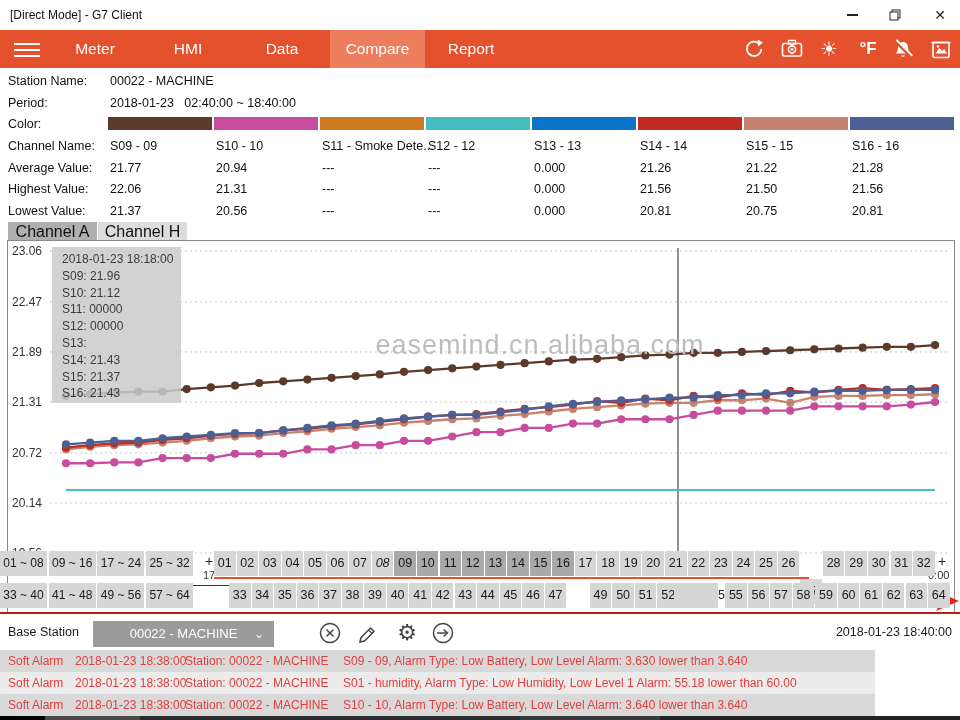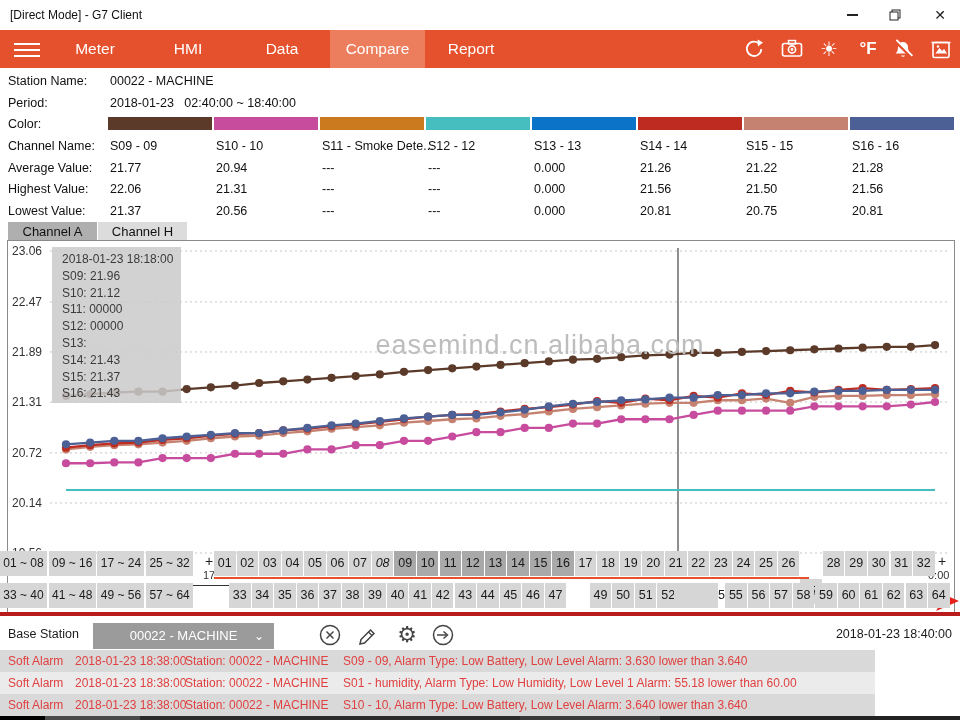--- a/index.html
+++ b/index.html
@@ -21,21 +21,21 @@
   .hamburger { position:absolute; left:14px; top:9px; width:28px; height:20px; }
   .hamburger div { width:26px; height:2.5px; background:#fff; margin:3.5px 0; }
   .nav-icon { position:absolute; top:7px; width:26px; height:24px; display:flex; align-items:center; justify-content:center; color:#fff; }
 
   
   .info-label { position:absolute; left:8px; font-size:12.5px; color:#111; }
   .cell { position:absolute; font-size:12.5px; color:#111; white-space:nowrap; }
   .swatch { position:absolute; top:0; height:13px; }
 
   
-  .tab { position:absolute; top:222px; height:19px; width:89px; text-align:center; font-size:13px; line-height:19px; color:#111; }
+  .tab { position:absolute; top:222px; height:19px; width:89px; text-align:center; font-size:16px; line-height:19px; color:#111; }
   .tab.active { background:#AFAFAF; }
   .tab.inactive { background:#DCDCDC; }
 
   
   .chart-panel { position:absolute; left:7px; top:240px; width:948px; height:372px; background:#fff;
                  border:1px solid #8a8a8a; border-bottom:none; }
   .ylabel { position:absolute; width:40px; text-align:left; font-size:12px; color:#333; }
   .watermark { position:absolute; left:140px; top:330px; width:800px; text-align:center;
                font-size:27px; color:#bdbdbd; letter-spacing:1px; pointer-events:none; }
   .tooltip { position:absolute; left:52px; top:247px; width:129px; height:156px;
@@ -43,21 +43,21 @@
   .tooltip div { font-size:12px; color:#3b3b3b; line-height:16.8px; white-space:nowrap; }
 
   
   .rbtn { position:absolute; height:25px; background:#D6D6D6; text-align:center; font-size:12px; color:#1a1a1a; line-height:25px; }
   .nbtn { position:absolute; height:25px; width:21.5px; background:#D6D6D6; text-align:center; font-size:12.5px; color:#1a1a1a; line-height:25px; }
   .nbtn.sel { background:#A9A9A9; }
   .frag { position:absolute; font-size:11px; color:#333; white-space:nowrap; }
   .plus { position:absolute; font-size:14px; color:#222; }
 
   
-  .footer { position:absolute; left:0; top:612px; width:960px; height:52px; background:#fff; border-top:4px solid #b91c1c; }
+  .footer { position:absolute; left:0; top:612px; width:960px; height:52px; background:#fff; border-top:2px solid #b91c1c; }
   .dropdown { position:absolute; left:93px; top:7px; width:181px; height:26px; background:#9B9B9B; color:#fff;
               font-size:13px; line-height:26px; text-align:center; }
   .dropdown .chev { position:absolute; right:10px; top:0; font-size:12px; }
   .ficon { position:absolute; top:4px; width:30px; height:30px; display:flex; align-items:center; justify-content:center; color:#444; }
 
   
   .alarm-row { position:absolute; left:0; width:875px; height:22px; font-size:12px; line-height:22px; color:#E04040; white-space:nowrap; }
   .alarm-row span { display:inline-block; vertical-align:top; }
   .al-level { margin-left:8px; width:67px; }
   .al-time { width:110px; }

